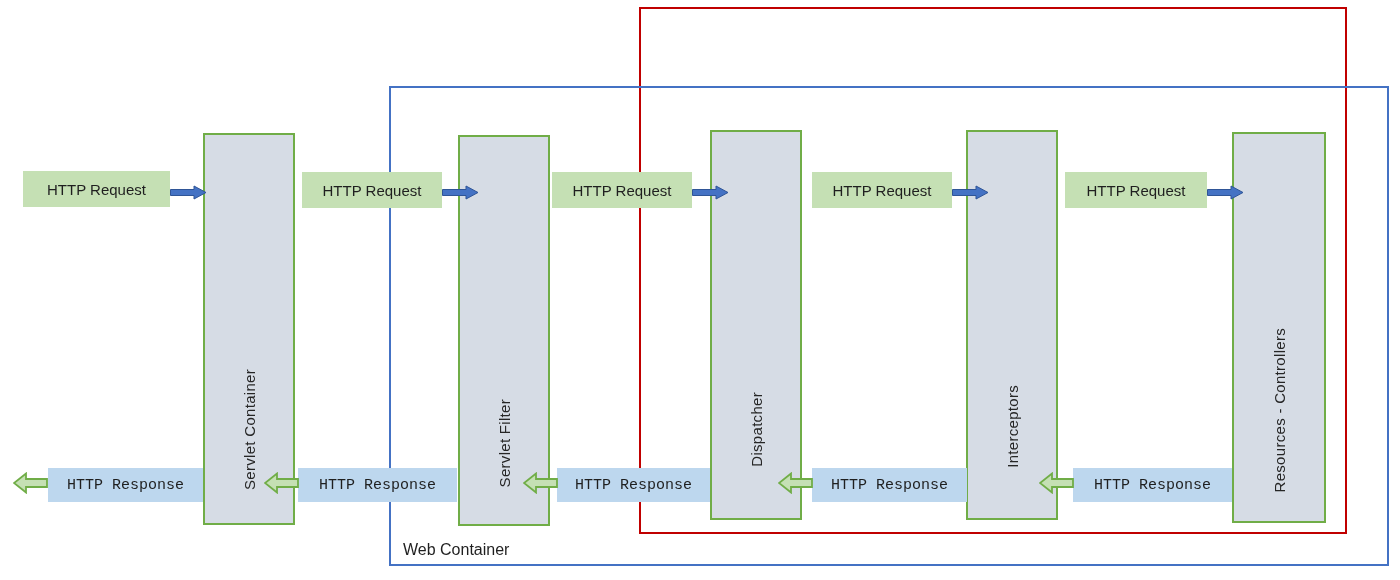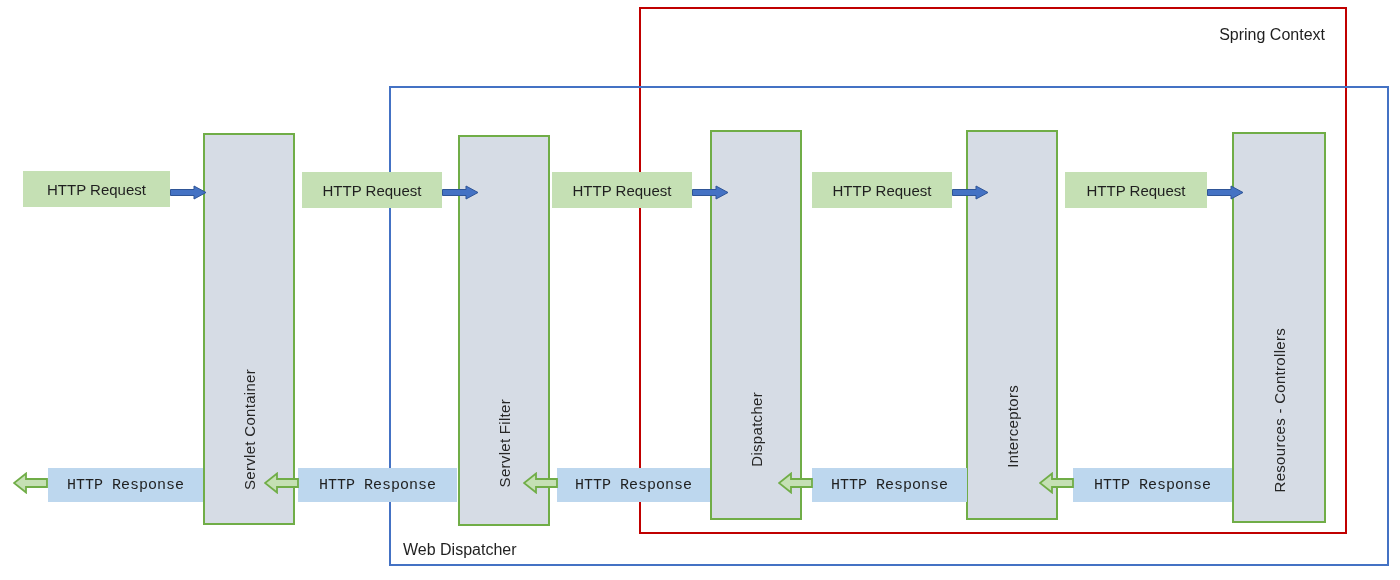--- a/index.html
+++ b/index.html
@@ -31,24 +31,23 @@
   
   .arrow{position:absolute;line-height:0;}
   .arrow svg{display:block;}
 </style>
 </head>
 <body>
 
 <div class="canvas">
 
   <div class="boundary spring" style="left:639px;top:7px;width:708px;height:527px;"></div>
-  <div class="boundary-label" style="left:1125px;top:26px;width:200px;text-align:right;">Spring Context</div>
 
   <div class="boundary web" style="left:389px;top:86px;width:1000px;height:480px;"></div>
-  <div class="boundary-label" style="left:403px;top:541px;">Web Dispatcher</div>
+  <div class="boundary-label" style="left:403px;top:541px;">Web Container</div>
 
   <div class="comp" style="left:203px;top:133px;width:92px;height:392px;">
     <span class="vlabel" style="bottom:33px;">Servlet Container</span>
   </div>
   <div class="comp" style="left:458px;top:135px;width:92px;height:391px;">
     <span class="vlabel" style="bottom:37px;">Servlet Filter</span>
   </div>
   <div class="comp" style="left:710px;top:130px;width:92px;height:390px;">
     <span class="vlabel" style="bottom:51px;">Dispatcher</span>
   </div>

